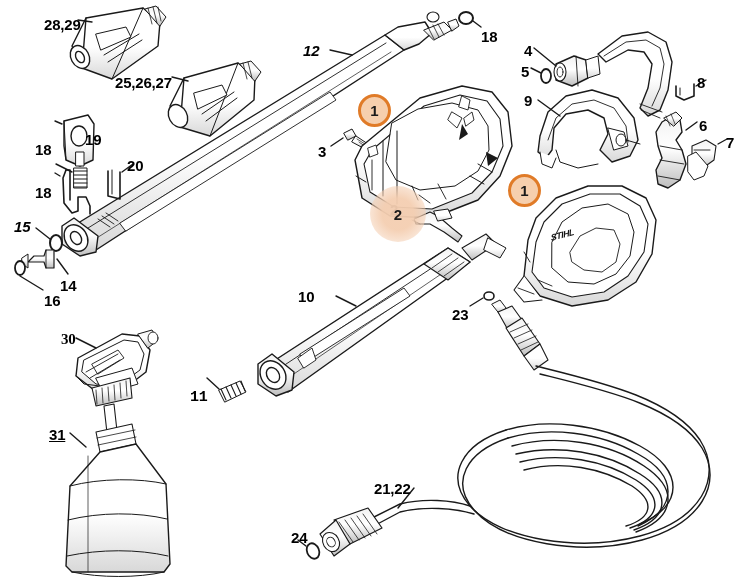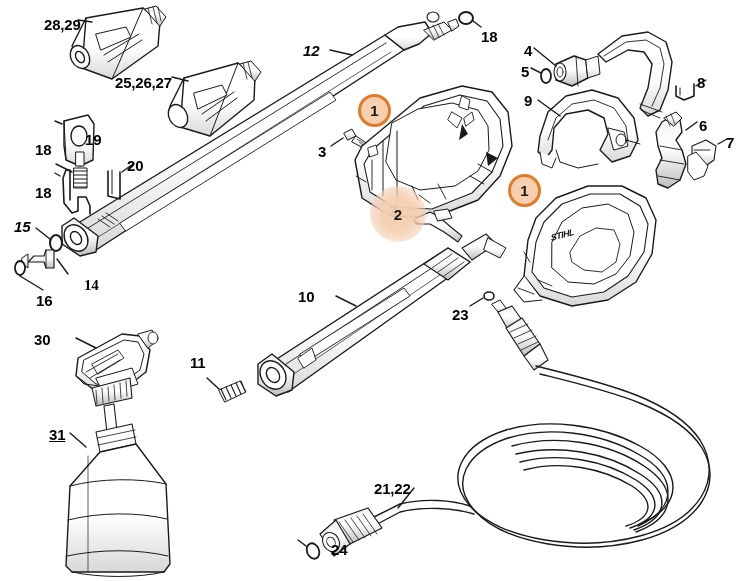--- a/index.html
+++ b/index.html
@@ -383,29 +383,29 @@
       <div class="part-label" style="left: 524px; top: 93px;">9</div>
       <div class="part-label" style="left: 699px; top: 118px;">6</div>
       <div class="part-label" style="left: 726px; top: 135px;">7</div>
       <div class="part-label" style="left: 37px; top: 132px; margin-left: 48px;">19</div>
       <div class="part-label" style="left: 35px; top: 142px;">18</div>
       <div class="part-label" style="left: 35px; top: 163px; margin-top: 22px;">18</div>
       <div class="part-label" style="left: 127px; top: 158px;">20</div>
       <div class="part-label" style="left: 318px; top: 144px;">3</div>
       <div class="part-label" style="left: 390px; top: 202px;">2</div>
       <div class="part-label" style="left: 14px; top: 219px; font-style: italic;">15</div>
-      <div class="part-label" style="left: 84px; top: 278px; font-family: Liberation Serif, serif;">14</div>
-      <div class="part-label" style="left: 36px; top: 293px;">16</div>
+      <div class="part-label" style="left: 60px; top: 278px;">14</div>
+      <div class="part-label" style="left: 44px; top: 293px;">16</div>
       <div class="part-label" style="left: 298px; top: 289px;">10</div>
       <div class="part-label" style="left: 452px; top: 307px;">23</div>
-      <div class="part-label" style="left: 34px; top: 332px;">30</div>
-      <div class="part-label" style="left: 190px; top: 355px;">11</div>
+      <div class="part-label" style="left: 61px; top: 332px; font-family: Liberation Serif, serif;">30</div>
+      <div class="part-label" style="left: 190px; top: 390px; font-family: Liberation Mono, monospace;">11</div>
       <div class="part-label" style="left: 49px; top: 427px; text-decoration: underline;">31</div>
       <div class="part-label" style="left: 374px; top: 481px; text-align: center;">21,22</div>
-      <div class="part-label" style="left: 291px; top: 542px; margin-left: 40px;">24</div>
+      <div class="part-label" style="left: 291px; top: 530px;">24</div>
     </div>
 
   <div id="callouts-layer">
       <div class="callout-ring" style="left: 358px; top: 94px; width: 33px; height: 33px;">1</div>
       <div class="callout-ring" style="left: 508px; top: 174px; width: 33px; height: 33px;">1</div>
       <div class="callout-halo" style="left: 370px; top: 186px; width: 56px; height: 56px;">2</div>
     </div>
 
 </div>
 

